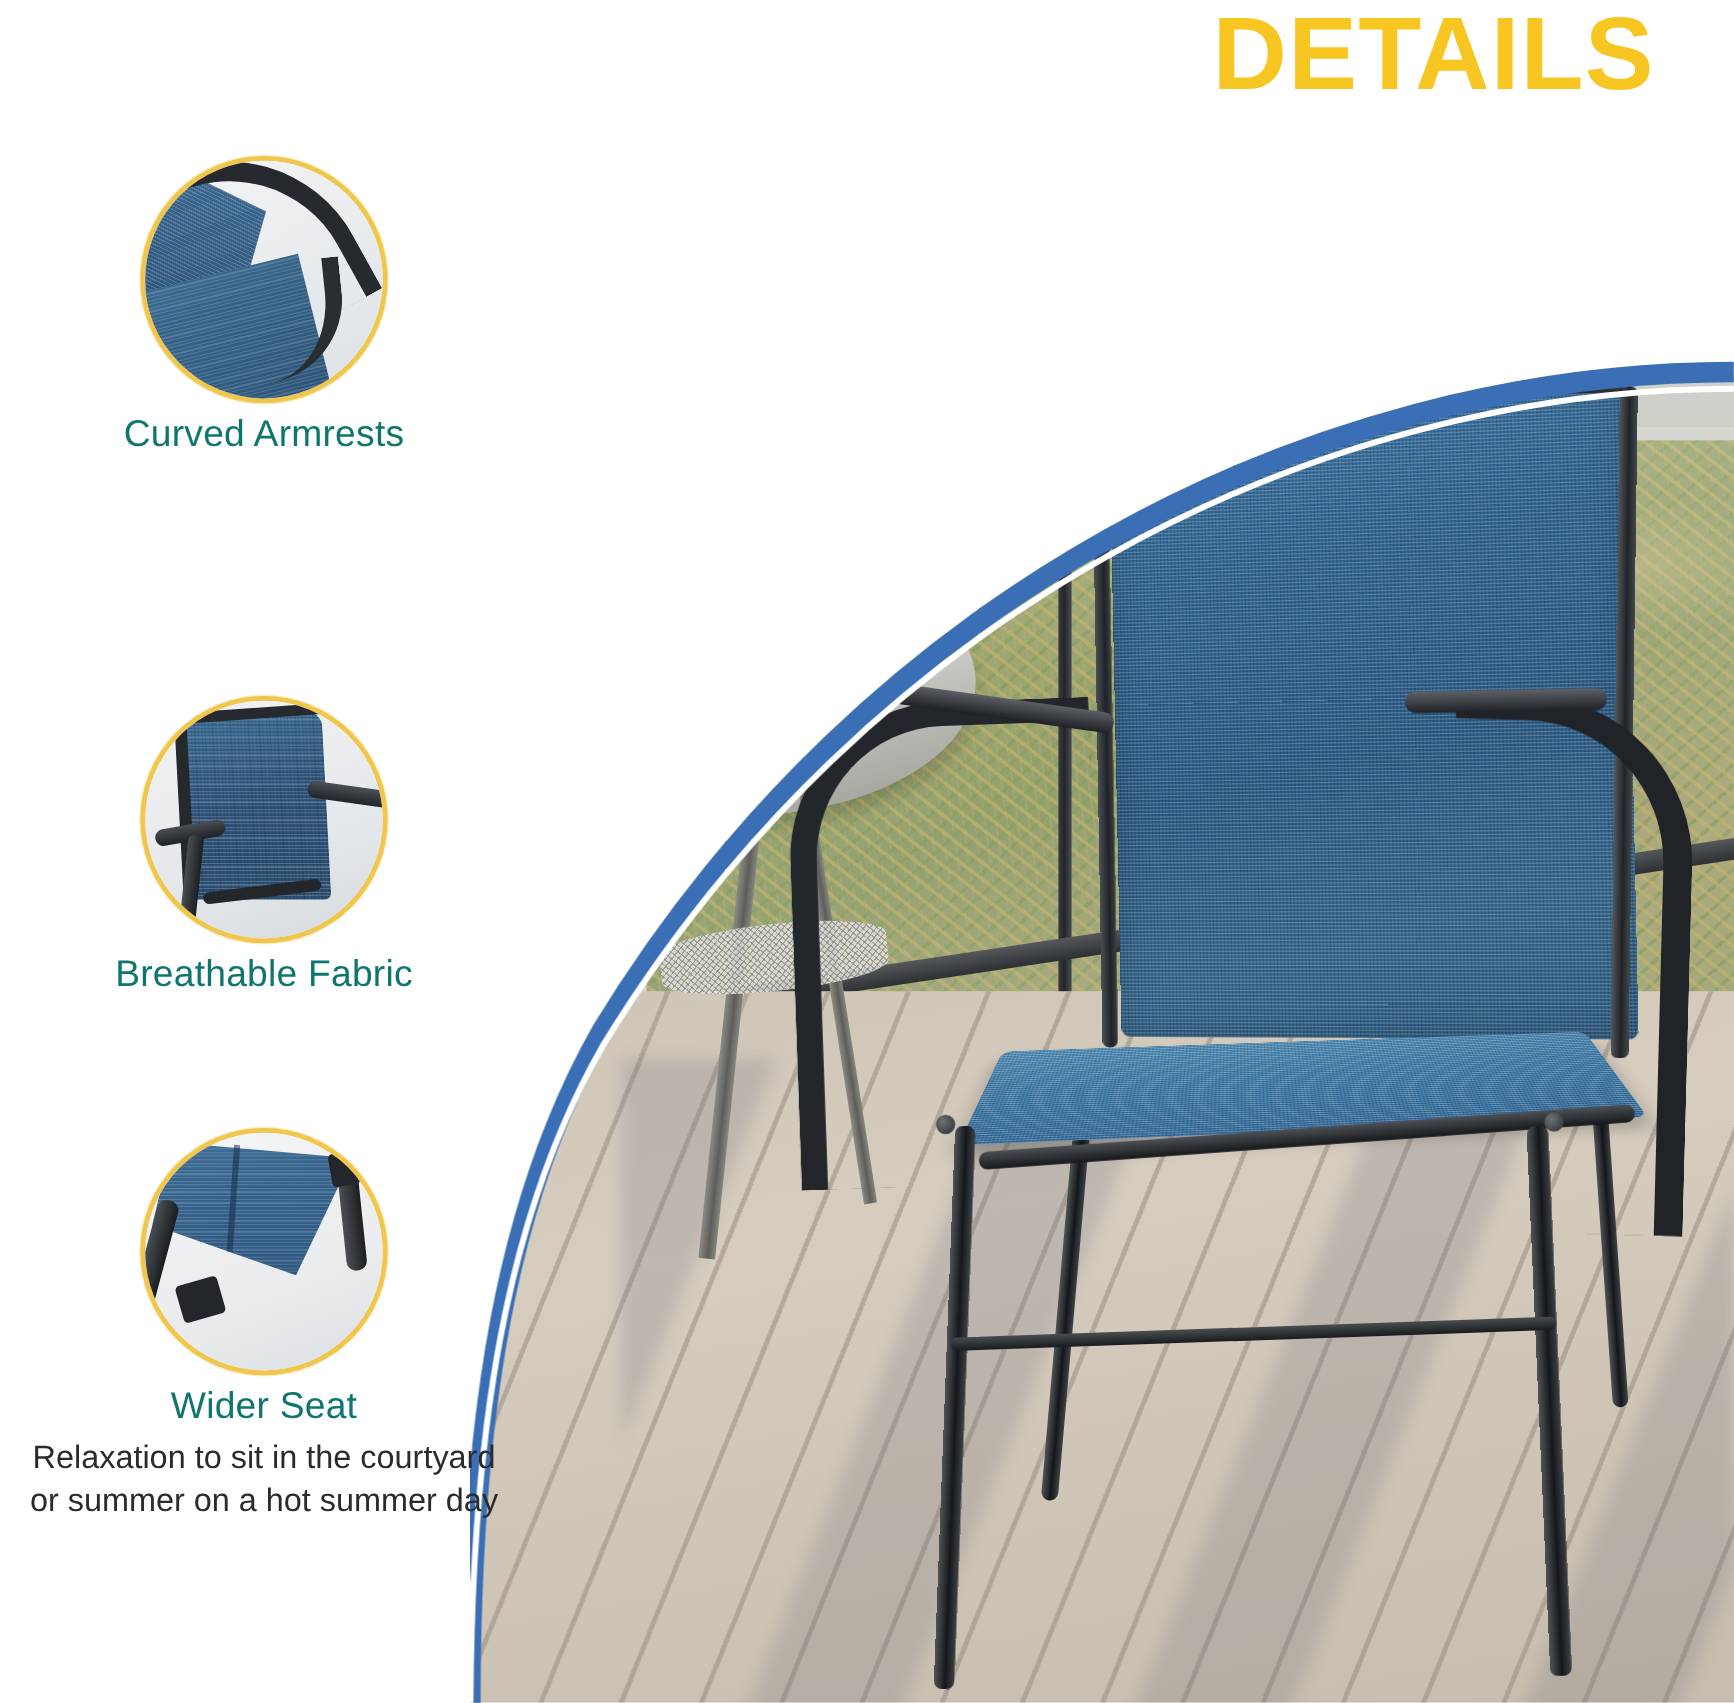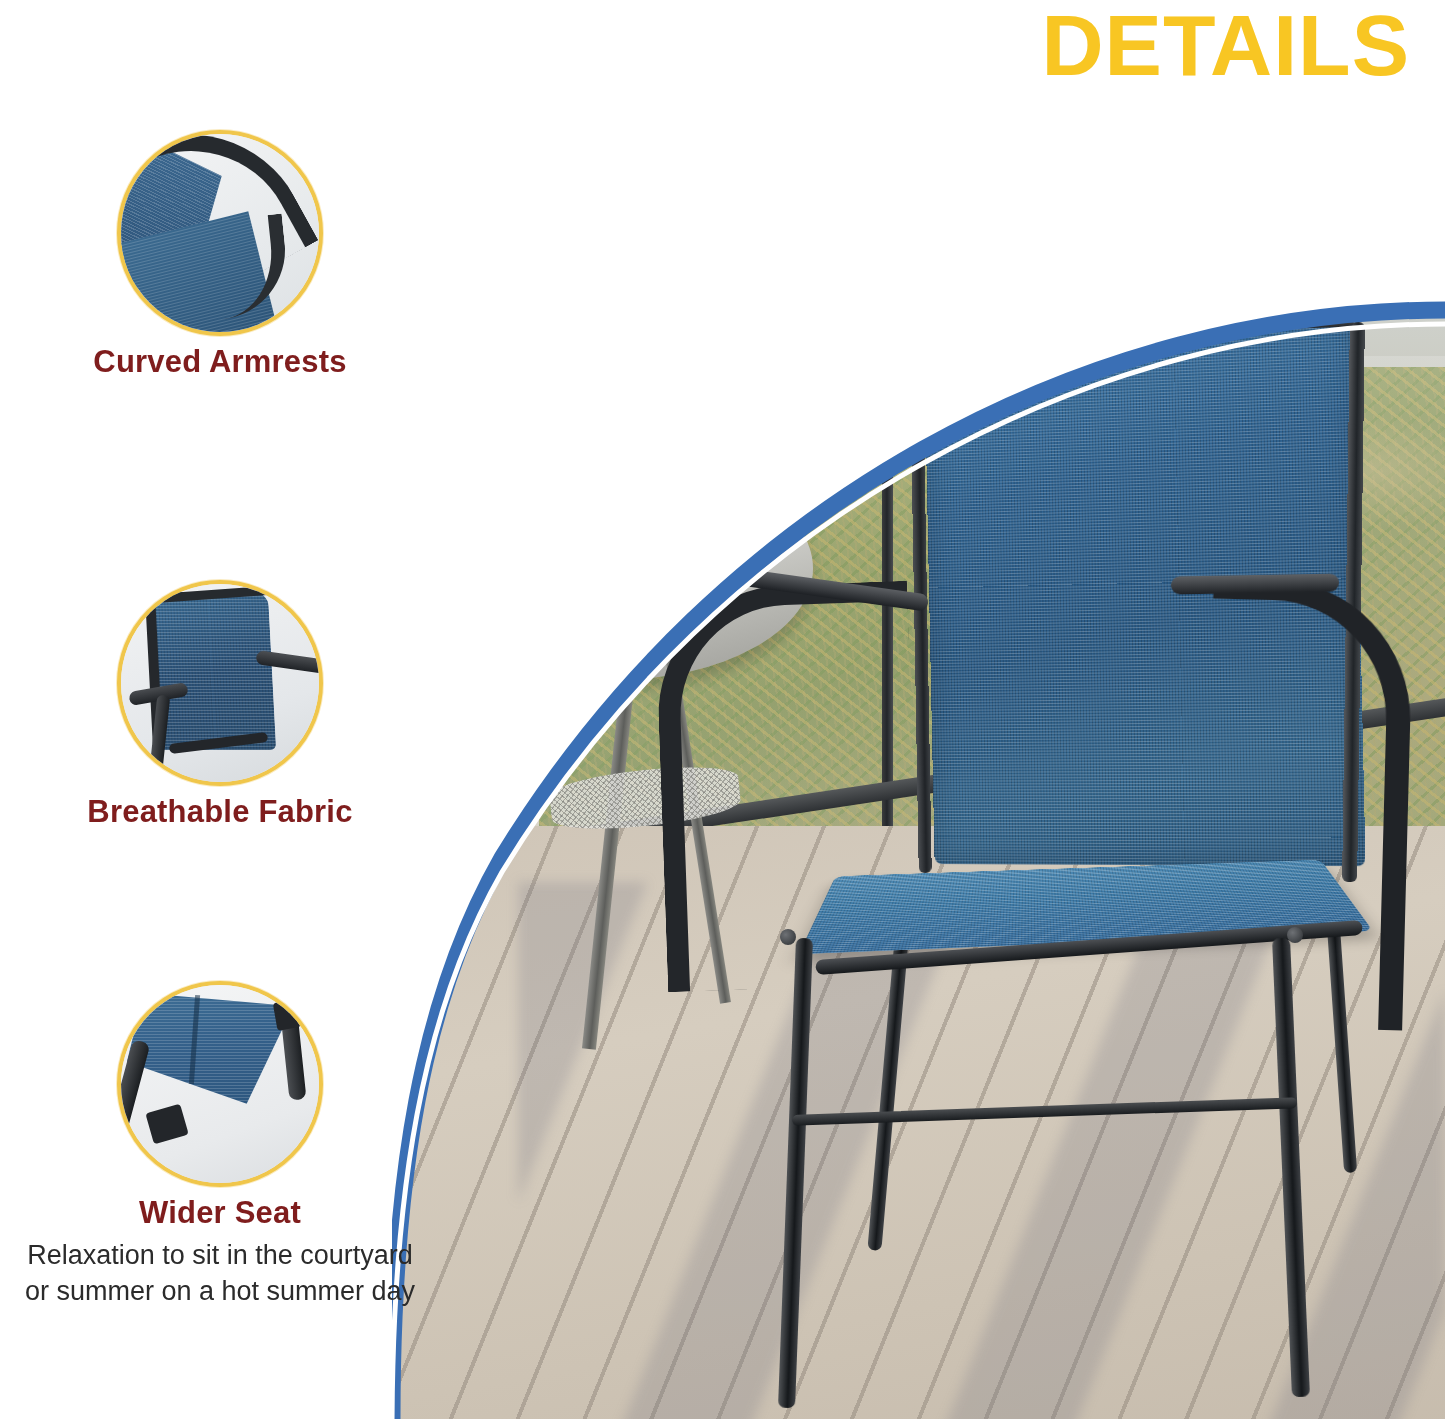--- a/index.html
+++ b/index.html
@@ -5,21 +5,21 @@
   * { margin:0; padding:0; box-sizing:border-box; }
   html,body { background:#ffffff; }
   body {
     width:1445px; height:1419px;
     position:relative; overflow:hidden;
     font-family:"Liberation Sans", sans-serif;
     background:#ffffff;
   }
 
   
-  .header { position:absolute; top:0; left:565px; width:845px; text-align:right; z-index:40; }
+  .header { position:absolute; top:0; left:534px; width:845px; text-align:right; z-index:40; }
   .details-word {
     font-size:86px; font-weight:bold; color:#F8C623;
     letter-spacing:1px; line-height:1.0; padding-top:2px;
     font-family:"Liberation Sans", sans-serif;
   }
   .subhead {
     font-size:63px; font-weight:bold; color:#3A72C0;
     line-height:1.12; margin-top:12px; letter-spacing:-0.5px;
     font-family:"Liberation Sans", sans-serif;
   }
@@ -222,21 +222,21 @@
   .bolt.b1 { left:36.8%; top:56.2%; }
   .bolt.b2 { left:85.0%; top:56.0%; }
 
   
   .arc-svg { position:absolute; left:0; top:0; width:1053px; height:1119px; z-index:20; pointer-events:none; }
 
   
   .feature { position:absolute; left:0; width:440px; z-index:30; }
   .f1 { top:130px; }
   .f2 { top:580px; }
-  .f3 { top:981px; }
+  .f3 { top:940px; }
 
   .circle {
     width:206px; height:206px; border-radius:50%;
     border:4px solid #F0C64B;
     margin:0 auto 8px auto; position:relative; overflow:hidden;
     background:#eceff1;
     box-shadow:0 0 0 1px rgba(240,198,75,0.35);
   }
   .circle-inner { position:absolute; inset:0; }
 
@@ -289,21 +289,21 @@
                linear-gradient(170deg,#3e6e95 0%,#34608a 45%,#2d567e 100%);
     clip-path: polygon(10% 0, 100% 12%, 72% 100%, 0 62%);
   }
   .c3 .seam { position:absolute; left:36%; top:5%; width:5px; height:45%; background:rgba(20,45,70,0.55); transform:rotate(4deg); }
   .c3 .edge-l { position:absolute; left:0%; top:28%; width:18px; height:46%; background:linear-gradient(90deg,#4a4d51,#1b1e21); transform:rotate(15deg); border-radius:8px; }
   .c3 .edge-r { position:absolute; left:83%; top:14%; width:17px; height:44%; background:linear-gradient(90deg,#4b4e52,#1c1f22); transform:rotate(-6deg); border-radius:8px; }
   .c3 .bracket { position:absolute; left:14%; top:62%; width:18%; height:16%; background:#23262a; border-radius:4px; transform:rotate(-16deg); }
   .c3 .bracket2 { position:absolute; left:78%; top:8%; width:12%; height:14%; background:#23262a; border-radius:4px; transform:rotate(-10deg); }
 
   .f-title {
-    text-align:center; font-size:31px; font-weight:bold; color:#7f1d1d;
+    text-align:center; font-size:31px; font-weight:normal; color:#0f766e;
     margin-top:8px; letter-spacing:0.2px;
     font-family:"Liberation Sans", sans-serif;
   }
   .f-desc {
     text-align:center; font-size:27px; color:#2b2b2b; line-height:1.34;
     margin-top:6px; padding:0 6px;
     font-family:"Liberation Sans", sans-serif;
   }
 </style>
 </head>

